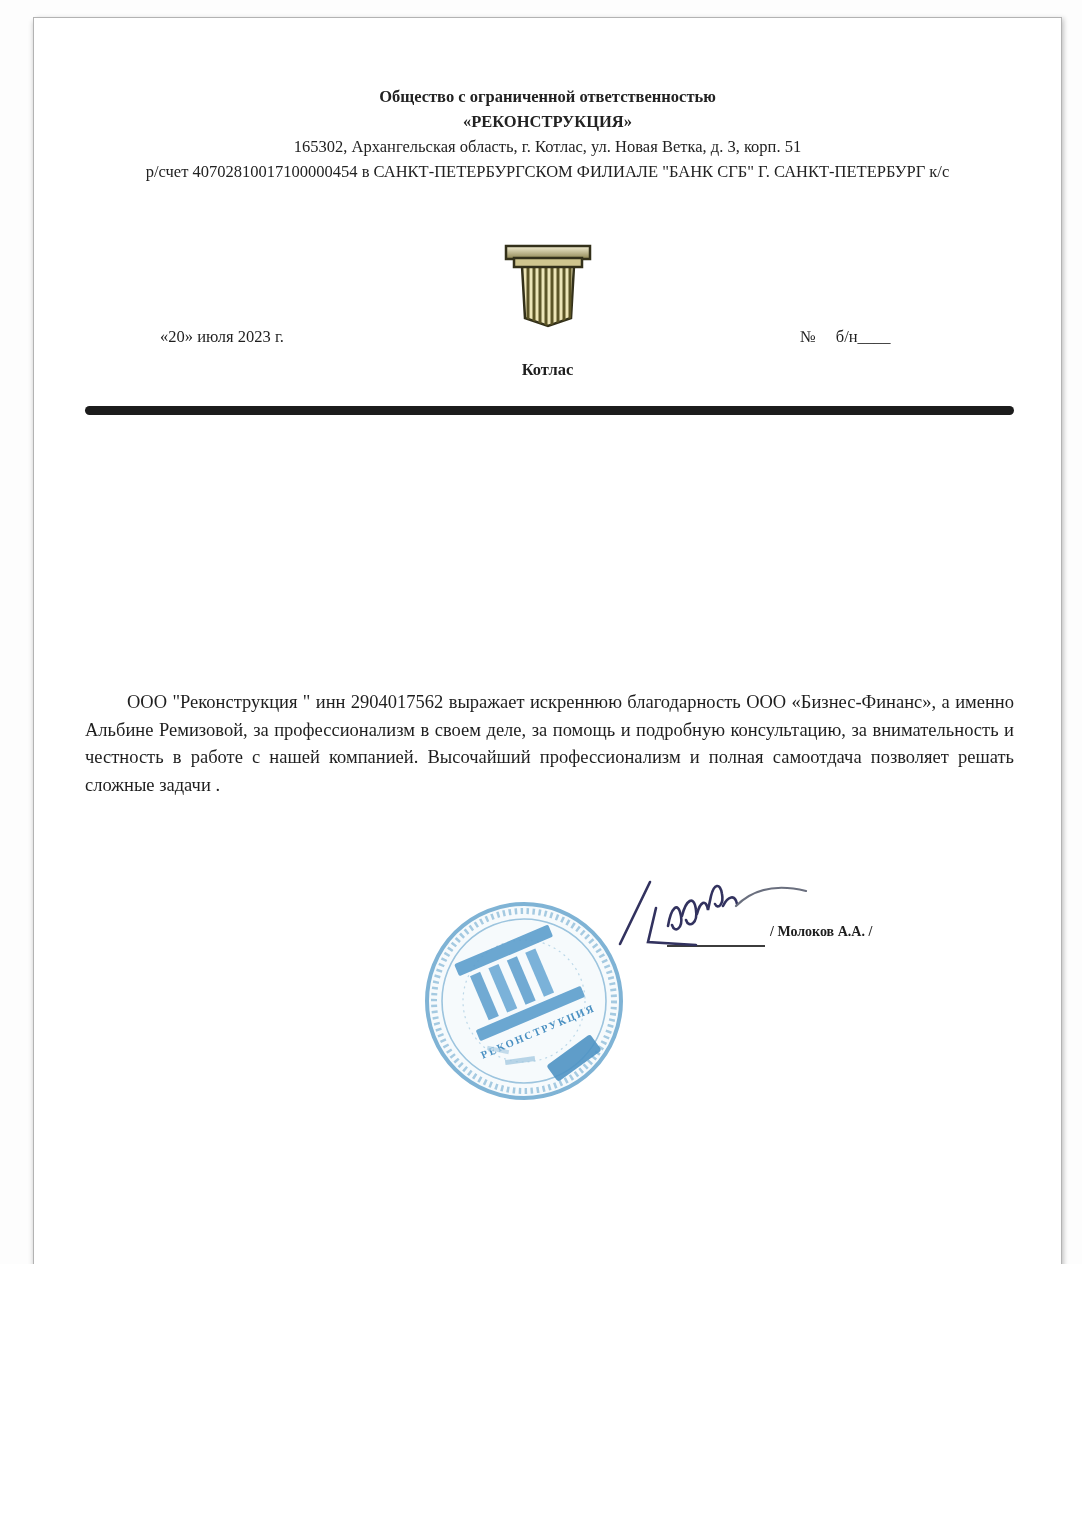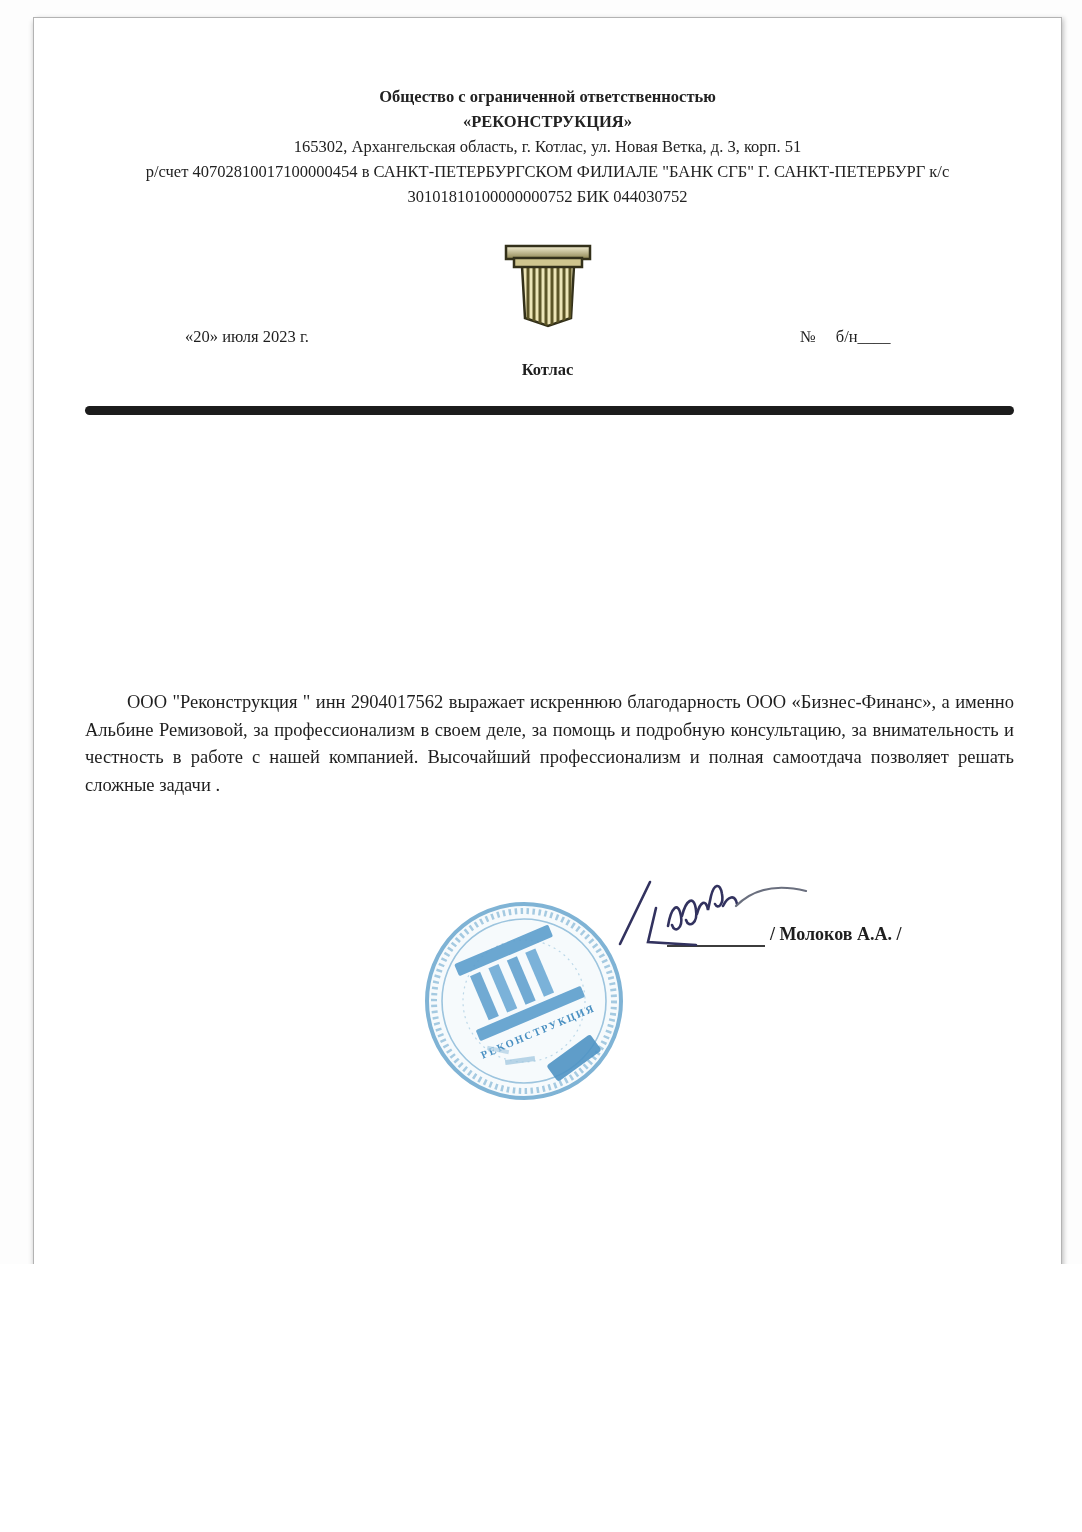--- a/index.html
+++ b/index.html
@@ -9,52 +9,51 @@
   }
   .page{
     position:absolute;left:33px;top:17px;width:1027px;height:1494px;
     background:#ffffff;border:1px solid #b3b3b3;
     box-shadow:0 4px 5px rgba(0,0,0,.20), 3px 0 4px rgba(0,0,0,.10);
   }
   .header{position:absolute;top:66px;left:0;right:0;text-align:center;
           font-size:16.5px;line-height:25px;color:#222;}
   .header .b{font-weight:bold;}
   .logo{position:absolute;top:224px;left:50%;transform:translateX(-50%);width:92px;height:88px;}
-  .date{position:absolute;top:309px;left:126px;font-size:16.5px;margin-left:25px;}
+  .date{position:absolute;top:309px;left:126px;font-size:16.5px;}
   .num{position:absolute;top:309px;left:766px;font-size:16.5px;}
   .num .val{margin-left:20px;}
   .city{position:absolute;top:342px;left:0;right:0;text-align:center;
         font-weight:bold;font-size:16.5px;}
   .rule{position:absolute;top:388px;left:51px;width:929px;height:9px;
         background:#1c1c1c;border-radius:5px;}
   .title{position:absolute;top:626px;left:0;right:0;text-align:center;
          font-weight:bold;font-size:20px;}
   .body-text{position:absolute;top:671px;left:51px;width:929px;
              font-size:18.5px;line-height:27.5px;text-align:justify;text-indent:42px;}
   .sig-label{position:absolute;top:906px;left:51px;font-size:17px;font-weight:bold;z-index:1;}
   .sig-underline{position:absolute;top:927px;left:633px;width:98px;height:2px;
                  background:#3c3c3c;z-index:1;}
-  .sig-name{position:absolute;top:906px;left:736px;font-size:18px;font-weight:bold;z-index:1;}
+  .sig-name{position:absolute;top:906px;left:736px;font-size:14px;font-weight:bold;z-index:1;}
   .stamp{position:absolute;top:880px;left:383px;width:214px;height:206px;
          mix-blend-mode:multiply;z-index:2;}
   .sig-ink{position:absolute;top:856px;left:578px;width:200px;height:90px;z-index:3;}
   .pagenum{position:absolute;top:1405px;left:963px;font-size:15px;color:#5a5a5a;}
 </style>
 </head>
 <body>
 
 <div class="canvas">
   <div class="page">
 
     <div class="header">
       <div class="b">Общество с ограниченной ответственностью</div>
       <div class="b">«РЕКОНСТРУКЦИЯ»</div>
       <div>165302, Архангельская область, г. Котлас, ул. Новая Ветка, д. 3, корп. 51</div>
       <div>р/счет  40702810017100000454 в САНКТ-ПЕТЕРБУРГСКОМ ФИЛИАЛЕ "БАНК СГБ" Г. САНКТ-ПЕТЕРБУРГ к/с</div>
-      <div>30101810100000000752 БИК 044030752</div>
     </div>
 
     <svg class="logo" viewBox="0 0 92 88" aria-hidden="true">
       <defs>
         <linearGradient id="gcap" x1="0" y1="0" x2="0" y2="1">
           <stop offset="0" stop-color="#f4efd4"></stop>
             <stop offset="1" stop-color="#8d8450"></stop>
         </linearGradient>
         <clipPath id="shaftclip">
             <polygon points="20,24 72,24 69,76 46,84 23,76"></polygon>

